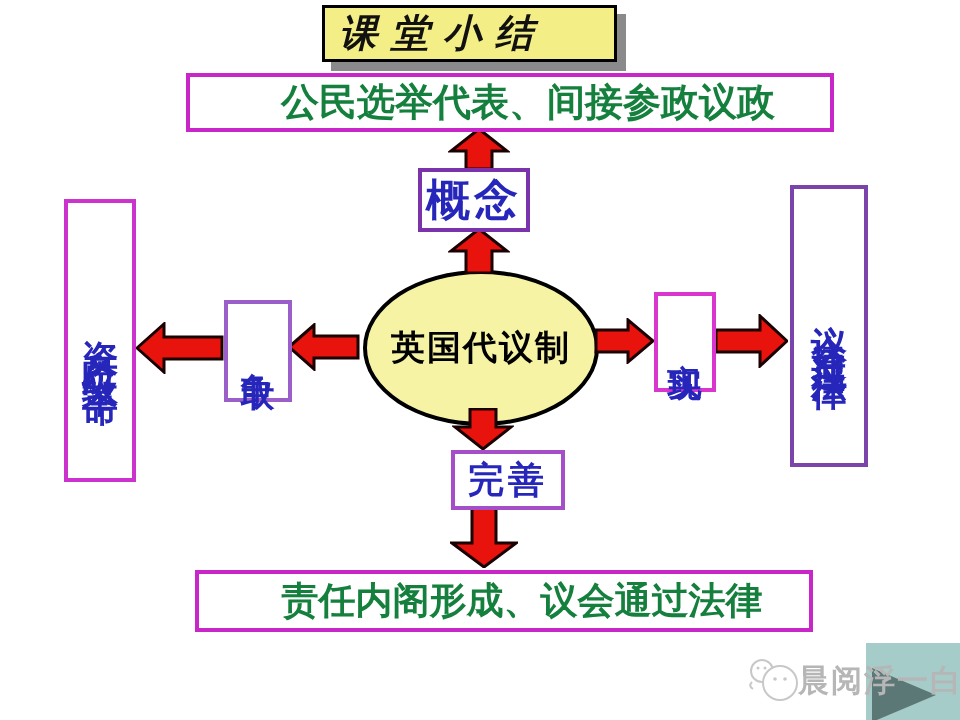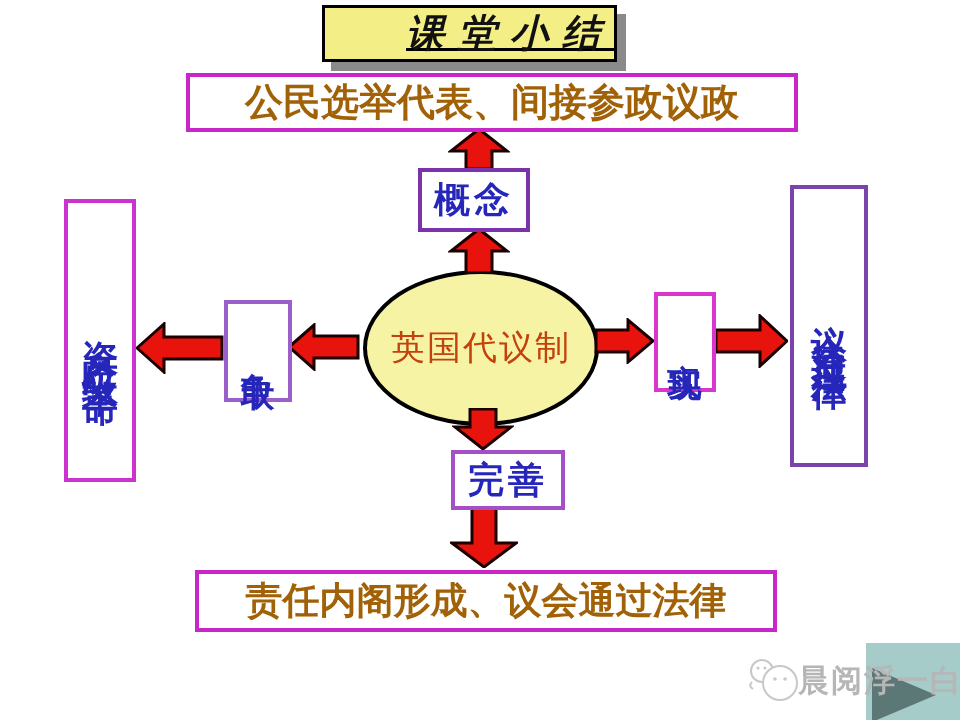--- a/index.html
+++ b/index.html
@@ -5,49 +5,49 @@
   html,body{margin:0;padding:0;background:#ffffff;}
   #slide{
     position:relative;width:960px;height:720px;background:#ffffff;overflow:hidden;
     font-family:"Liberation Sans","DejaVu Sans",sans-serif;
   }
   
   .title-box{
     position:absolute;left:322px;top:5px;width:289px;height:51px;
     background:#F3EE85;border:3px solid #000;
     box-shadow:9px 9px 0 #8A8A8A;
-    display:flex;align-items:center;justify-content:flex-end;text-decoration:underline;
+    display:flex;align-items:center;justify-content:flex-start;
   }
   .title-box span{
     font-family:"DejaVu Serif","Liberation Serif",serif;
     font-size:38px;font-weight:900;font-style:italic;color:#111;
     letter-spacing:14px;text-indent:14px;white-space:nowrap;
   }
   
   .banner{
     position:absolute;background:#fff;border:4px solid #C826C8;
     display:flex;align-items:center;justify-content:center;
-    color:#a16207;font-weight:bold;white-space:nowrap;
+    color:#15803d;font-weight:bold;white-space:nowrap;padding-left:36px;
   }
   .banner.top{left:186px;top:73px;width:604px;height:51px;font-size:38px;}
   .banner.bottom{left:195px;top:570px;width:574px;height:54px;font-size:37px;}
   
   .ellipse{
     position:absolute;left:363px;top:270px;width:228px;height:148px;
     background:#F6F3A5;border:4px solid #000;border-radius:50%;
     display:flex;align-items:center;justify-content:center;
   }
-  .ellipse span{font-size:34px;font-weight:normal;color:#c2410c;letter-spacing:2px;white-space:nowrap;}
+  .ellipse span{font-size:34px;font-weight:bold;color:#000000;letter-spacing:2px;white-space:nowrap;}
   
   .rel{
     position:absolute;background:#fff;
     display:flex;align-items:center;justify-content:center;
     color:#2626BB;font-weight:bold;
   }
-  .rel.concept{left:418px;top:168px;width:104px;height:56px;border:4px solid #7A33AA;font-size:36px;letter-spacing:4px;}
+  .rel.concept{left:418px;top:168px;width:104px;height:56px;border:4px solid #7A33AA;font-size:44px;letter-spacing:4px;}
   .rel.strive {left:224px;top:300px;width:60px; height:94px;border:4px solid #9A5FC8;font-size:34px;}
   .rel.realize{left:654px;top:292px;width:54px; height:92px;border:4px solid #D836CC;font-size:34px;}
   .rel.perfect{left:451px;top:450px;width:106px;height:52px;border:4px solid #A44FC8;font-size:36px;letter-spacing:4px;}
   
   .outcome{
     position:absolute;background:#fff;
     display:flex;align-items:center;justify-content:center;
     color:#2626BB;font-weight:bold;font-size:36px;
   }
   .outcome.left {left:64px; top:199px;width:64px;height:275px;border:4px solid #CC33CC;}

